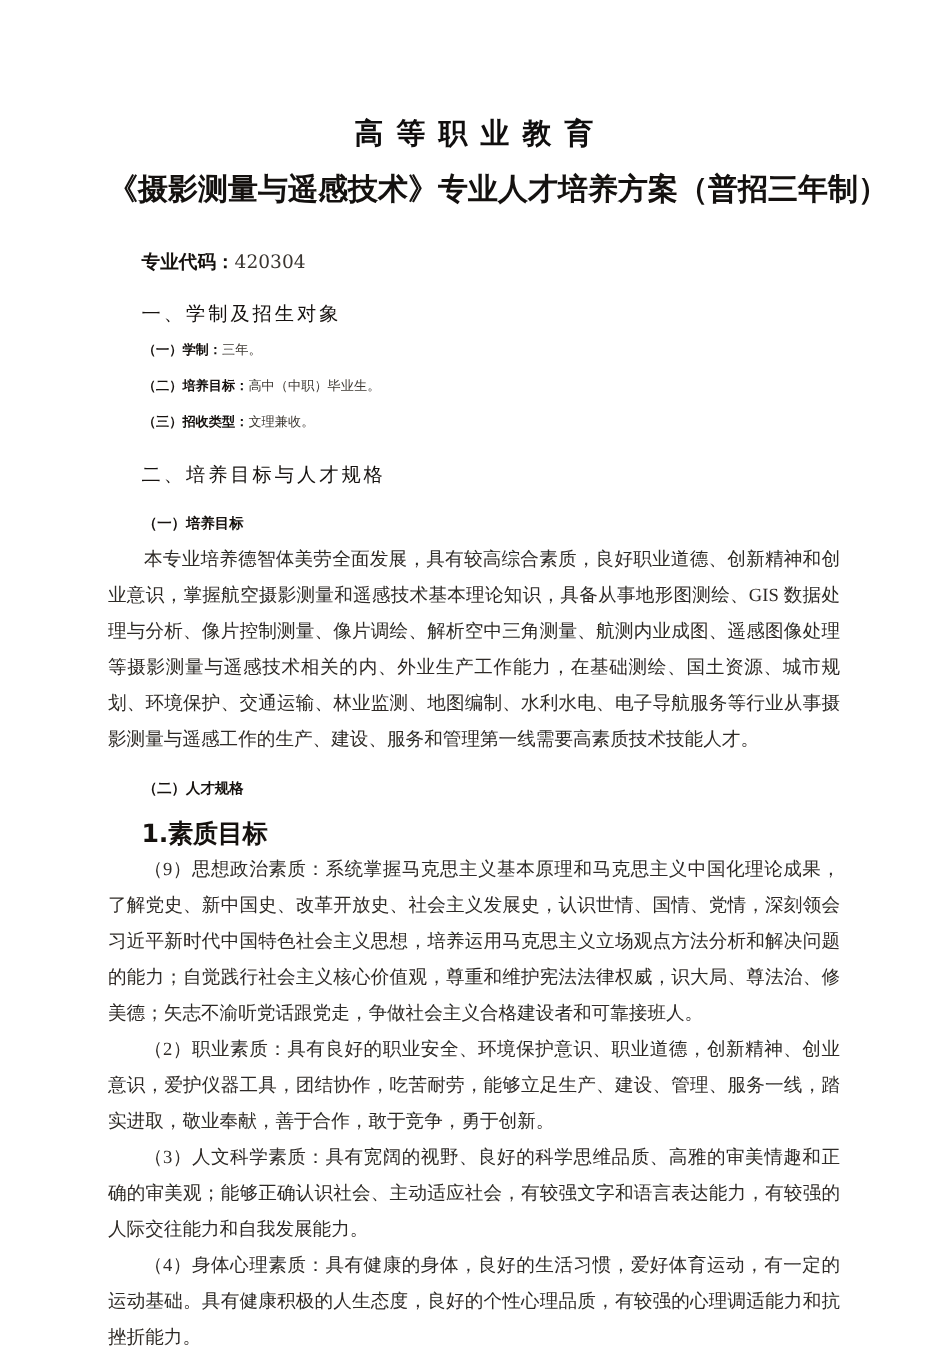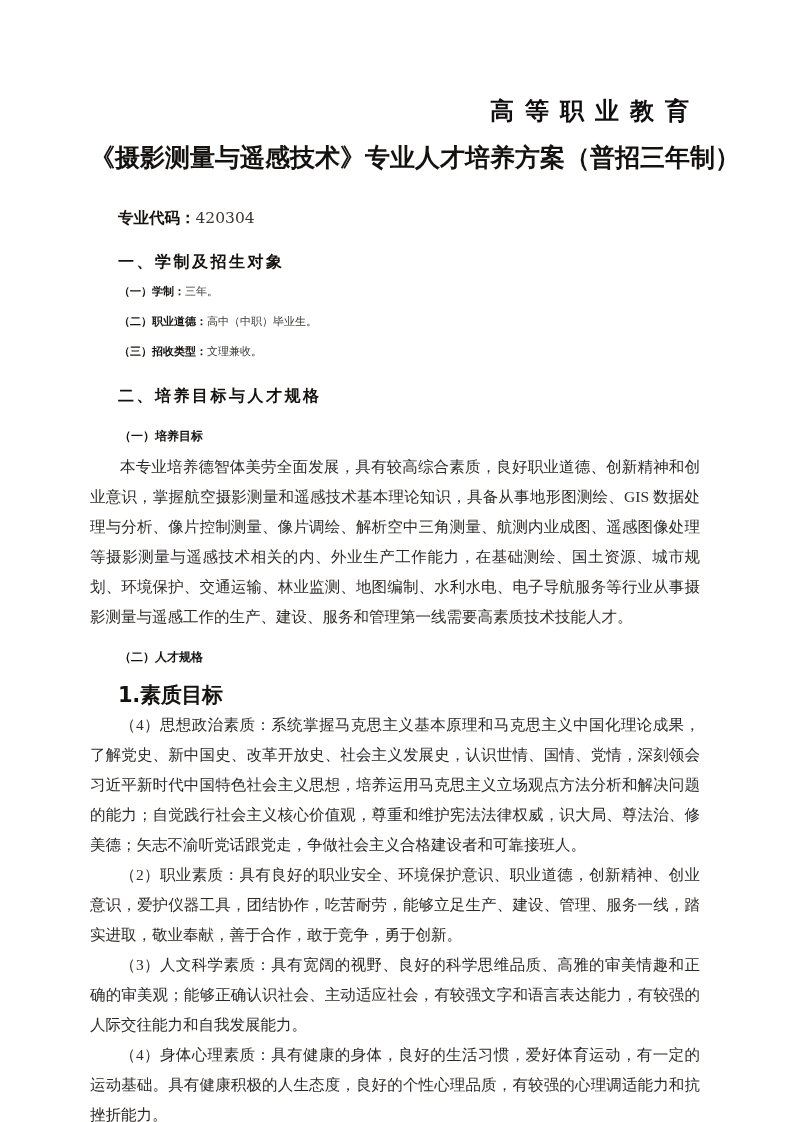--- a/index.html
+++ b/index.html
@@ -18,21 +18,21 @@
     position: relative;
     width: 793px;
     height: 1122px;
     background: #ffffff;
     box-sizing: border-box;
     padding: 0 93px 0 90px;
   }
 
   
   .title-main {
-    text-align: right;
+    text-align: center;
     font-family: "DejaVu Sans", "Liberation Sans", sans-serif;
     font-weight: 700;
     font-size: 24px;
     letter-spacing: 11px;
     color: #100e0e;
     padding-top: 98px;
     line-height: 1.1;
     text-indent: 11px;
   }
   .title-sub {
@@ -59,21 +59,21 @@
     font-family: "DejaVu Serif", "Liberation Serif", serif;
   }
   .code-line .val {
     font-weight: 400;
     color: #3a3530;
   }
 
   .h1 {
     margin-top: 14px;
     padding-left: 28px;
-    font-weight: 700;
+    font-weight: 400;
     font-size: 16px;
     letter-spacing: 2.5px;
     line-height: 30px;
     color: #16120f;
     font-family: "DejaVu Serif", "Liberation Serif", serif;
   }
 
   .h2 {
     margin-top: 11px;
     padding-left: 29px;
@@ -127,35 +127,35 @@
     <span class="lbl">专业代码：</span><span class="val">420304</span>
   </div>
 
   <div class="h1">一、学制及招生对象</div>
 
   <div class="kv">
     <span class="lbl">（一）学制：</span><span class="val">三年。</span>
   </div>
 
   <div class="kv">
-    <span class="lbl">（二）职业道德：</span><span class="val">高中（中职）毕业生。</span>
+    <span class="lbl">（二）培养目标：</span><span class="val">高中（中职）毕业生。</span>
   </div>
 
   <div class="kv">
     <span class="lbl">（三）招收类型：</span><span class="val">文理兼收。</span>
   </div>
 
   <div class="h1">二、培养目标与人才规格</div>
 
   <div class="h2">（一）培养目标</div>
 
   <p class="para">本专业培养德智体美劳全面发展，具有较高综合素质，良好职业道德、创新精神和创业意识，掌握航空摄影测量和遥感技术基本理论知识，具备从事地形图测绘、GIS 数据处理与分析、像片控制测量、像片调绘、解析空中三角测量、航测内业成图、遥感图像处理等摄影测量与遥感技术相关的内、外业生产工作能力，在基础测绘、国土资源、城市规划、环境保护、交通运输、林业监测、地图编制、水利水电、电子导航服务等行业从事摄影测量与遥感工作的生产、建设、服务和管理第一线需要高素质技术技能人才。</p>
 
   <div class="h2">（二）人才规格</div>
 
   <div class="h3">1.素质目标</div>
 
-  <p class="para">（4）思想政治素质：系统掌握马克思主义基本原理和马克思主义中国化理论成果，了解党史、新中国史、改革开放史、社会主义发展史，认识世情、国情、党情，深刻领会习近平新时代中国特色社会主义思想，培养运用马克思主义立场观点方法分析和解决问题的能力；自觉践行社会主义核心价值观，尊重和维护宪法法律权威，识大局、尊法治、修美德；矢志不渝听党话跟党走，争做社会主义合格建设者和可靠接班人。</p>
+  <p class="para">（9）思想政治素质：系统掌握马克思主义基本原理和马克思主义中国化理论成果，了解党史、新中国史、改革开放史、社会主义发展史，认识世情、国情、党情，深刻领会习近平新时代中国特色社会主义思想，培养运用马克思主义立场观点方法分析和解决问题的能力；自觉践行社会主义核心价值观，尊重和维护宪法法律权威，识大局、尊法治、修美德；矢志不渝听党话跟党走，争做社会主义合格建设者和可靠接班人。</p>
   <p class="para">（2）职业素质：具有良好的职业安全、环境保护意识、职业道德，创新精神、创业意识，爱护仪器工具，团结协作，吃苦耐劳，能够立足生产、建设、管理、服务一线，踏实进取，敬业奉献，善于合作，敢于竞争，勇于创新。</p>
   <p class="para">（3）人文科学素质：具有宽阔的视野、良好的科学思维品质、高雅的审美情趣和正确的审美观；能够正确认识社会、主动适应社会，有较强文字和语言表达能力，有较强的人际交往能力和自我发展能力。</p>
   <p class="para">（4）身体心理素质：具有健康的身体，良好的生活习惯，爱好体育运动，有一定的运动基础。具有健康积极的人生态度，良好的个性心理品质，有较强的心理调适能力和抗挫折能力。</p>
 
 </div>
 
 </body></html>

